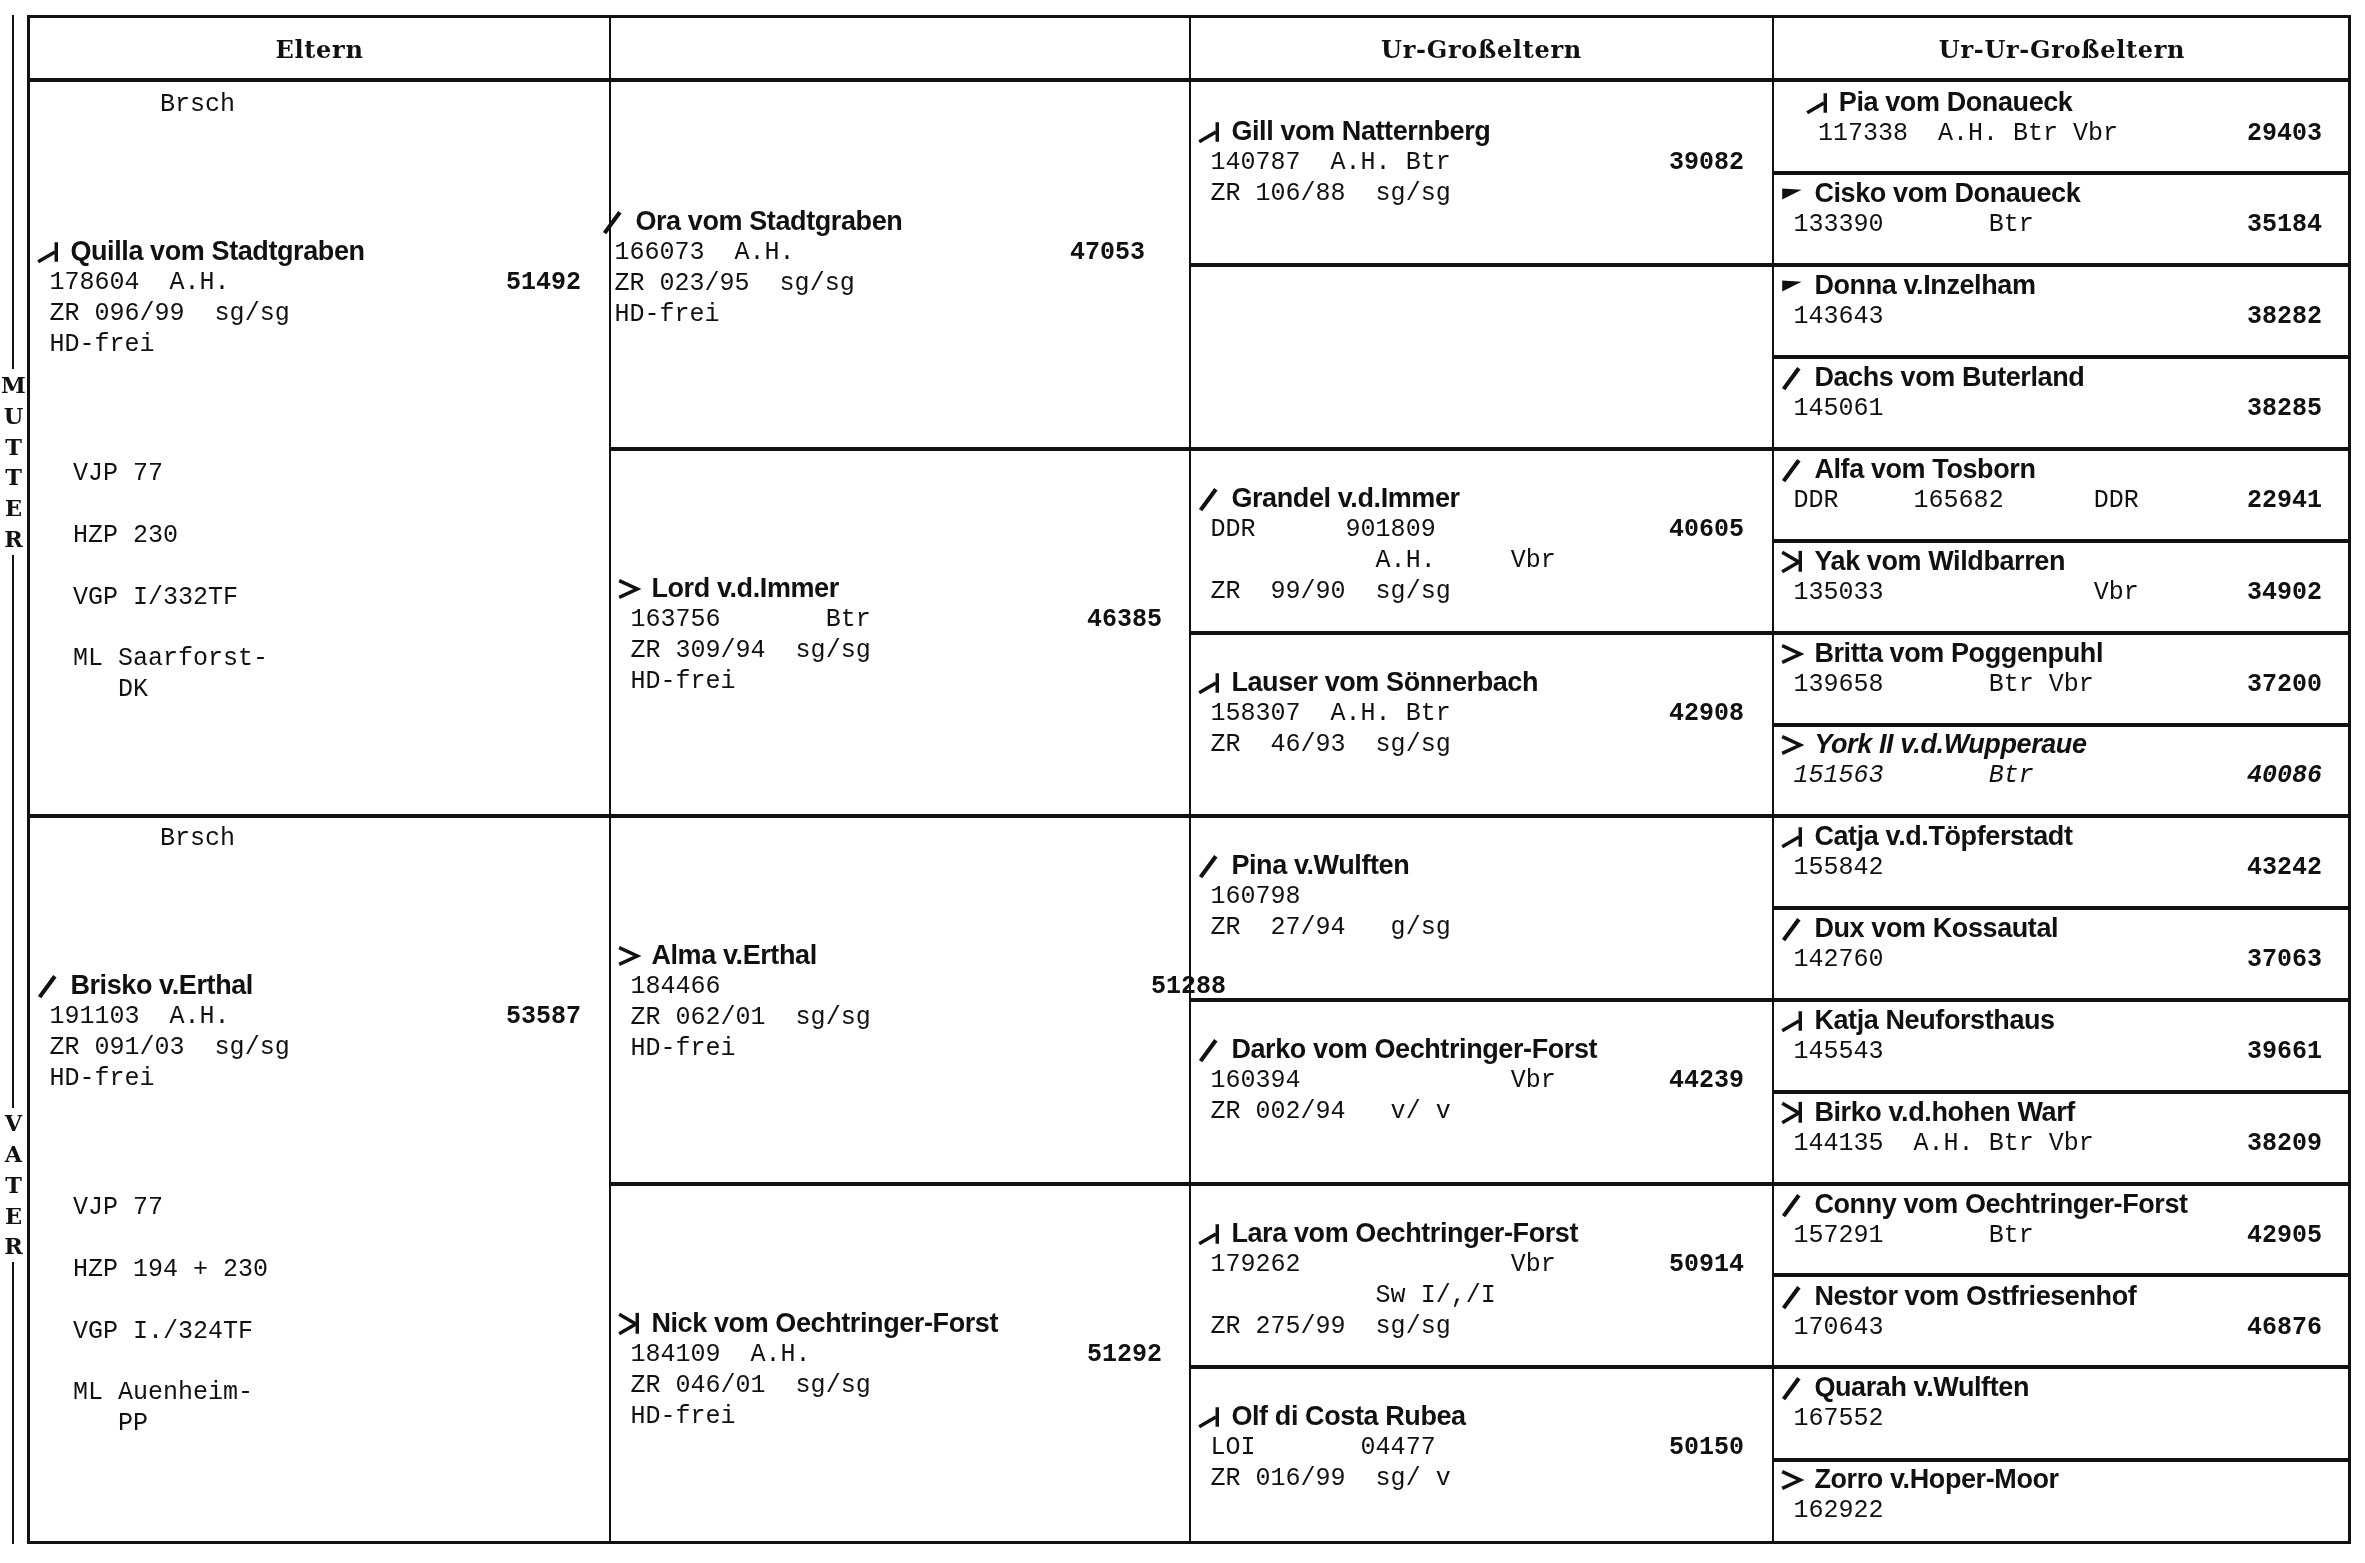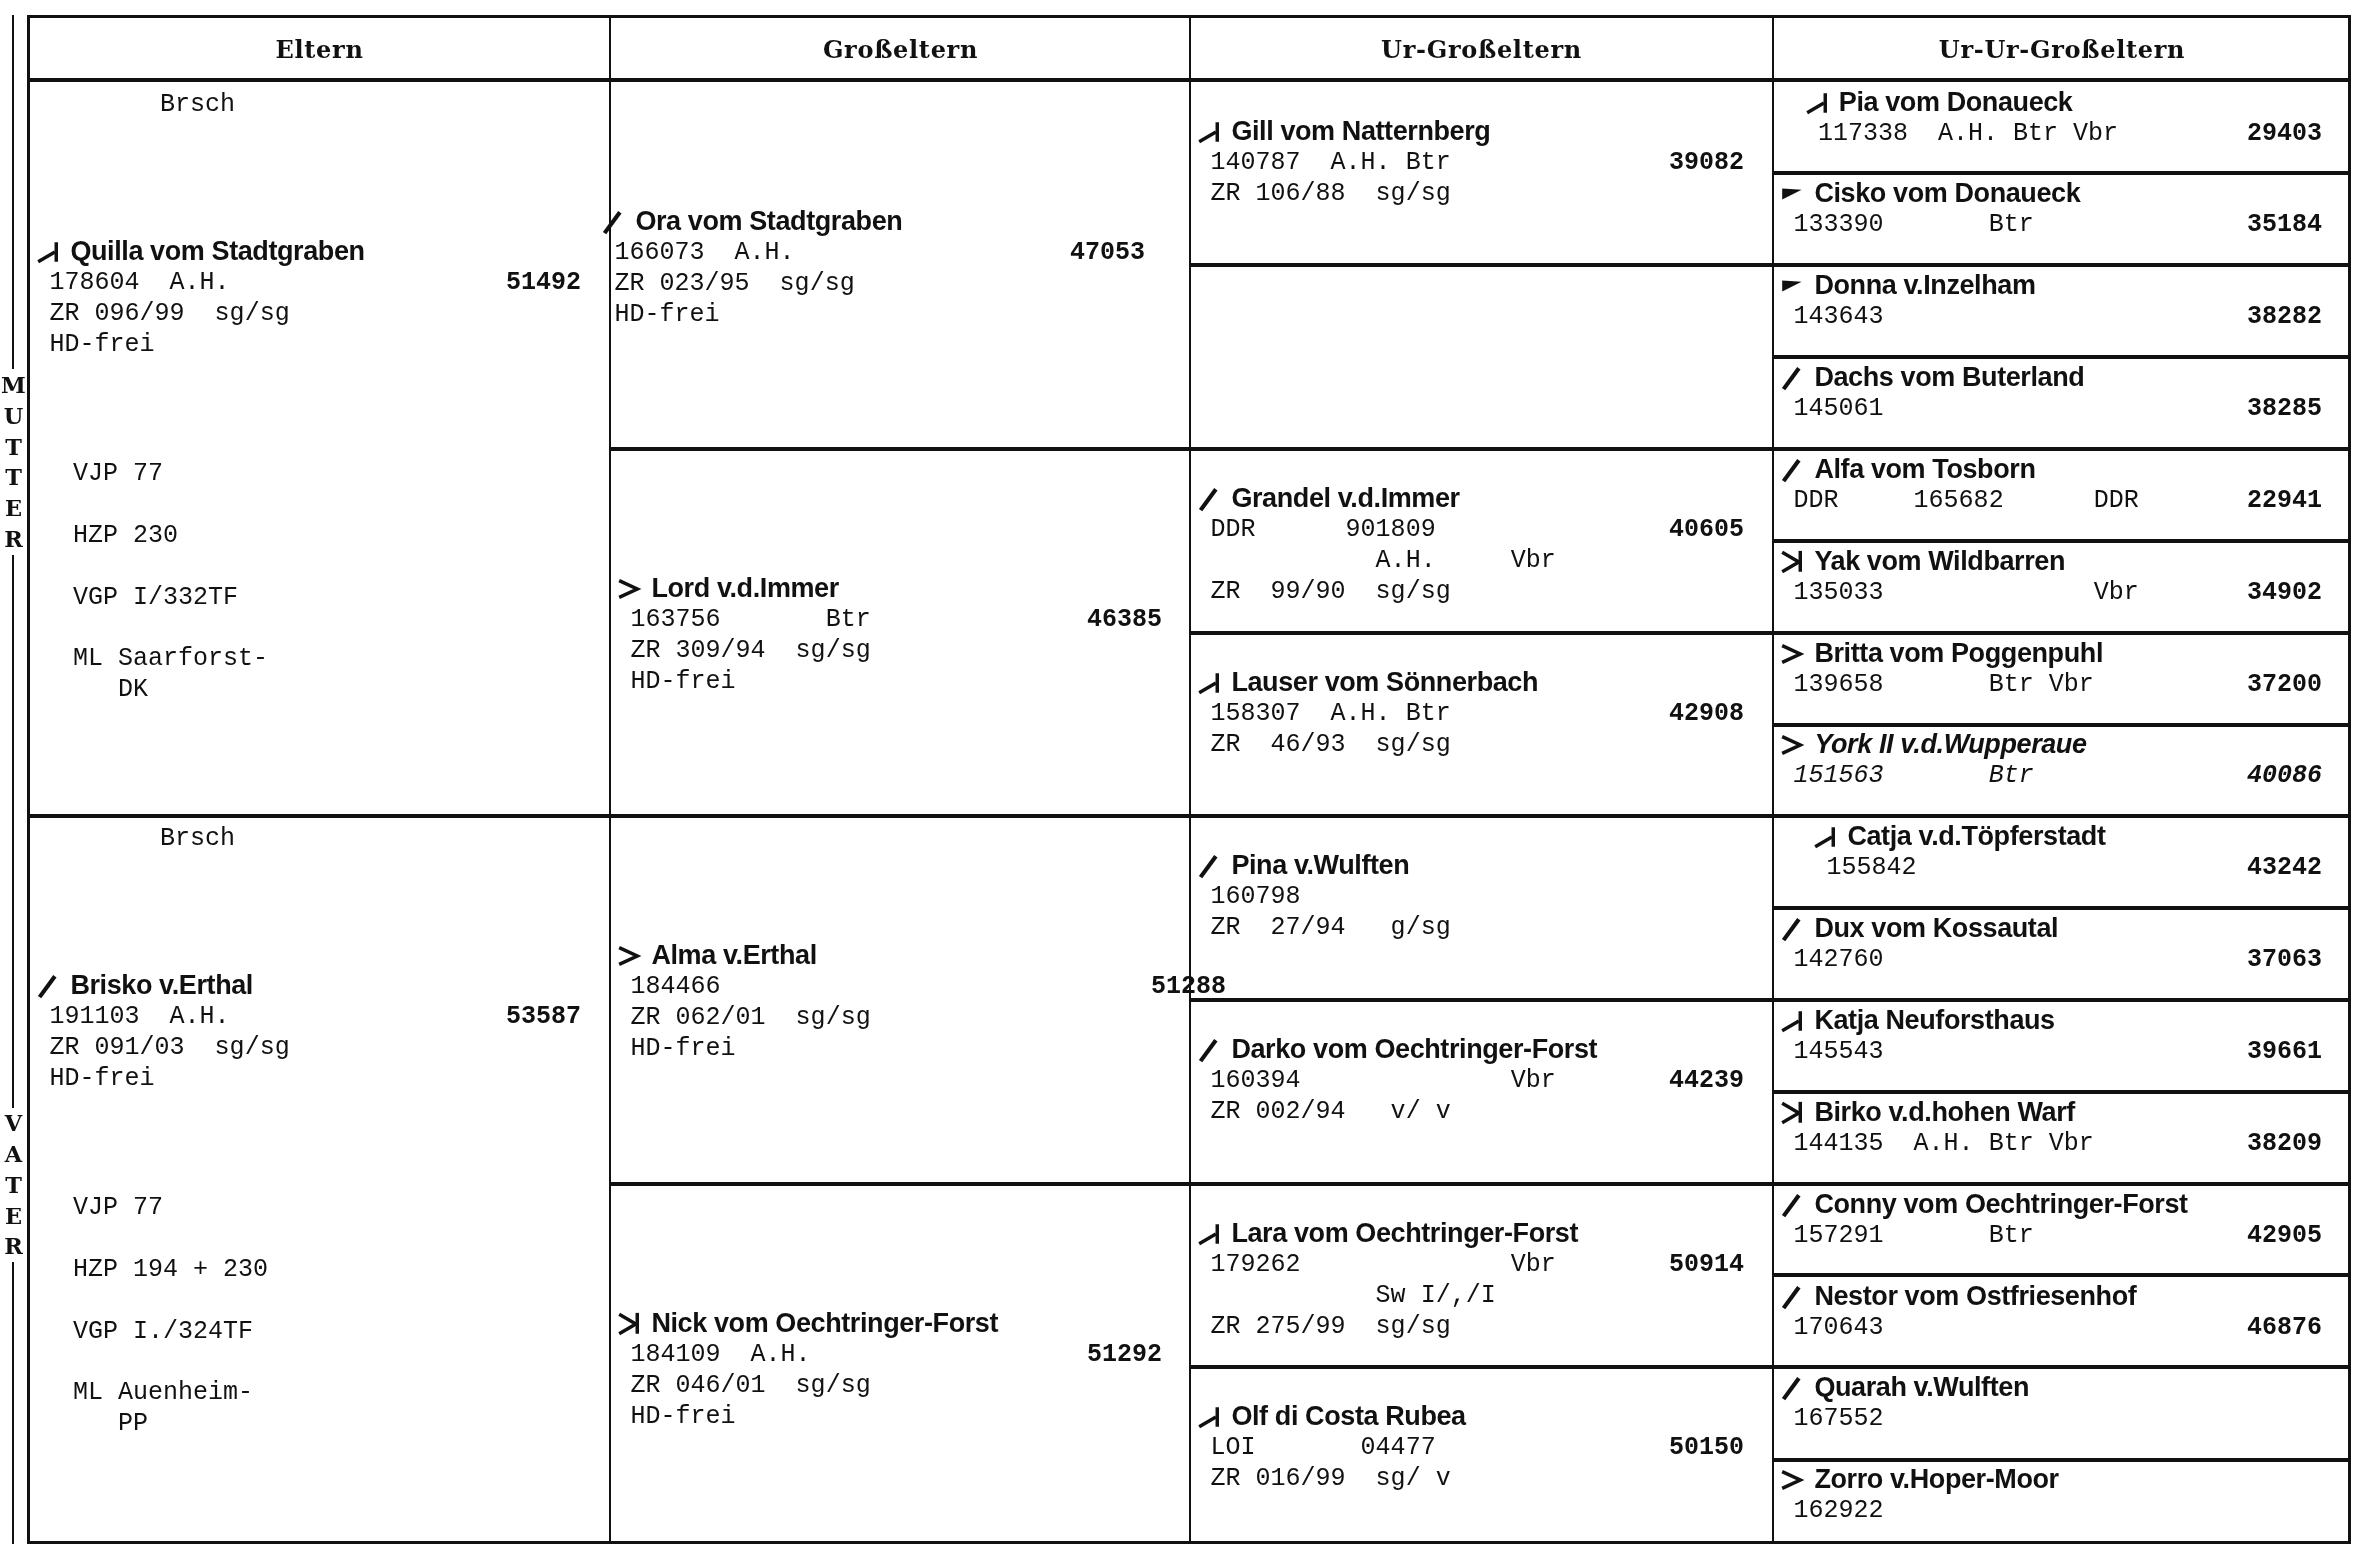--- a/index.html
+++ b/index.html
@@ -52,21 +52,20 @@
   <div class="side-line" style="top:1262px;height:282px;"></div>
 </div>
 
 <div id="table">
 
   <div class="vline" style="left:579px;"></div>
   <div class="vline" style="left:1159px;"></div>
   <div class="vline" style="left:1742px;"></div>
 
   <div class="head" style="left:0;width:579px;">Eltern</div>
-  <div class="head" style="left:581px;width:579px;">Großeltern</div>
   <div class="head" style="left:1161px;width:581px;">Ur-Großeltern</div>
   <div class="head" style="left:1744px;width:576px;">Ur-Ur-Großeltern</div>
   <div class="hline" style="left:0;right:0;top:60px;"></div>
 
   <div id="rows"></div>
 <div class="hline" style="left: 1744px; width: 576px; top: 153px;"></div>
     <div class="hline" style="left: 1161px; width: 1159px; top: 245px;"></div>
     <div class="hline" style="left: 1744px; width: 576px; top: 337px;"></div>
     <div class="hline" style="left: 581px; width: 1739px; top: 429px;"></div>
     <div class="hline" style="left: 1744px; width: 576px; top: 521px;"></div>
@@ -351,21 +350,21 @@
         <div class="name">
           <span class="icon"><svg viewBox="0 0 46 40">
               <path d="M6 8 L32 20 L6 32" stroke="#111" stroke-width="5" fill="none"></path>
             </svg></span>
           <span>York II v.d.Wupperaue</span>
         </div>
         <div class="line"><span>151563       Btr</span><span class="num">40086</span></div>
       </div>
     </div>
     <div class="cell" style="left: 1744px; width: 576px; top: 796px; height: 92px;">
-      <div class="entry" style="top: 7px; margin-left: 33px;">
+      <div class="entry" style="top: 7px;">
         <div class="name">
           <span class="icon"><svg viewBox="0 0 46 40">
               <path d="M6 34 L30 20" stroke="#111" stroke-width="5" fill="none"></path>
               <path d="M32 6 L32 34" stroke="#111" stroke-width="5"></path>
             </svg></span>
           <span>Catja v.d.Töpferstadt</span>
         </div>
         <div class="line"><span>155842</span><span class="num">43242</span></div>
       </div>
     </div>

